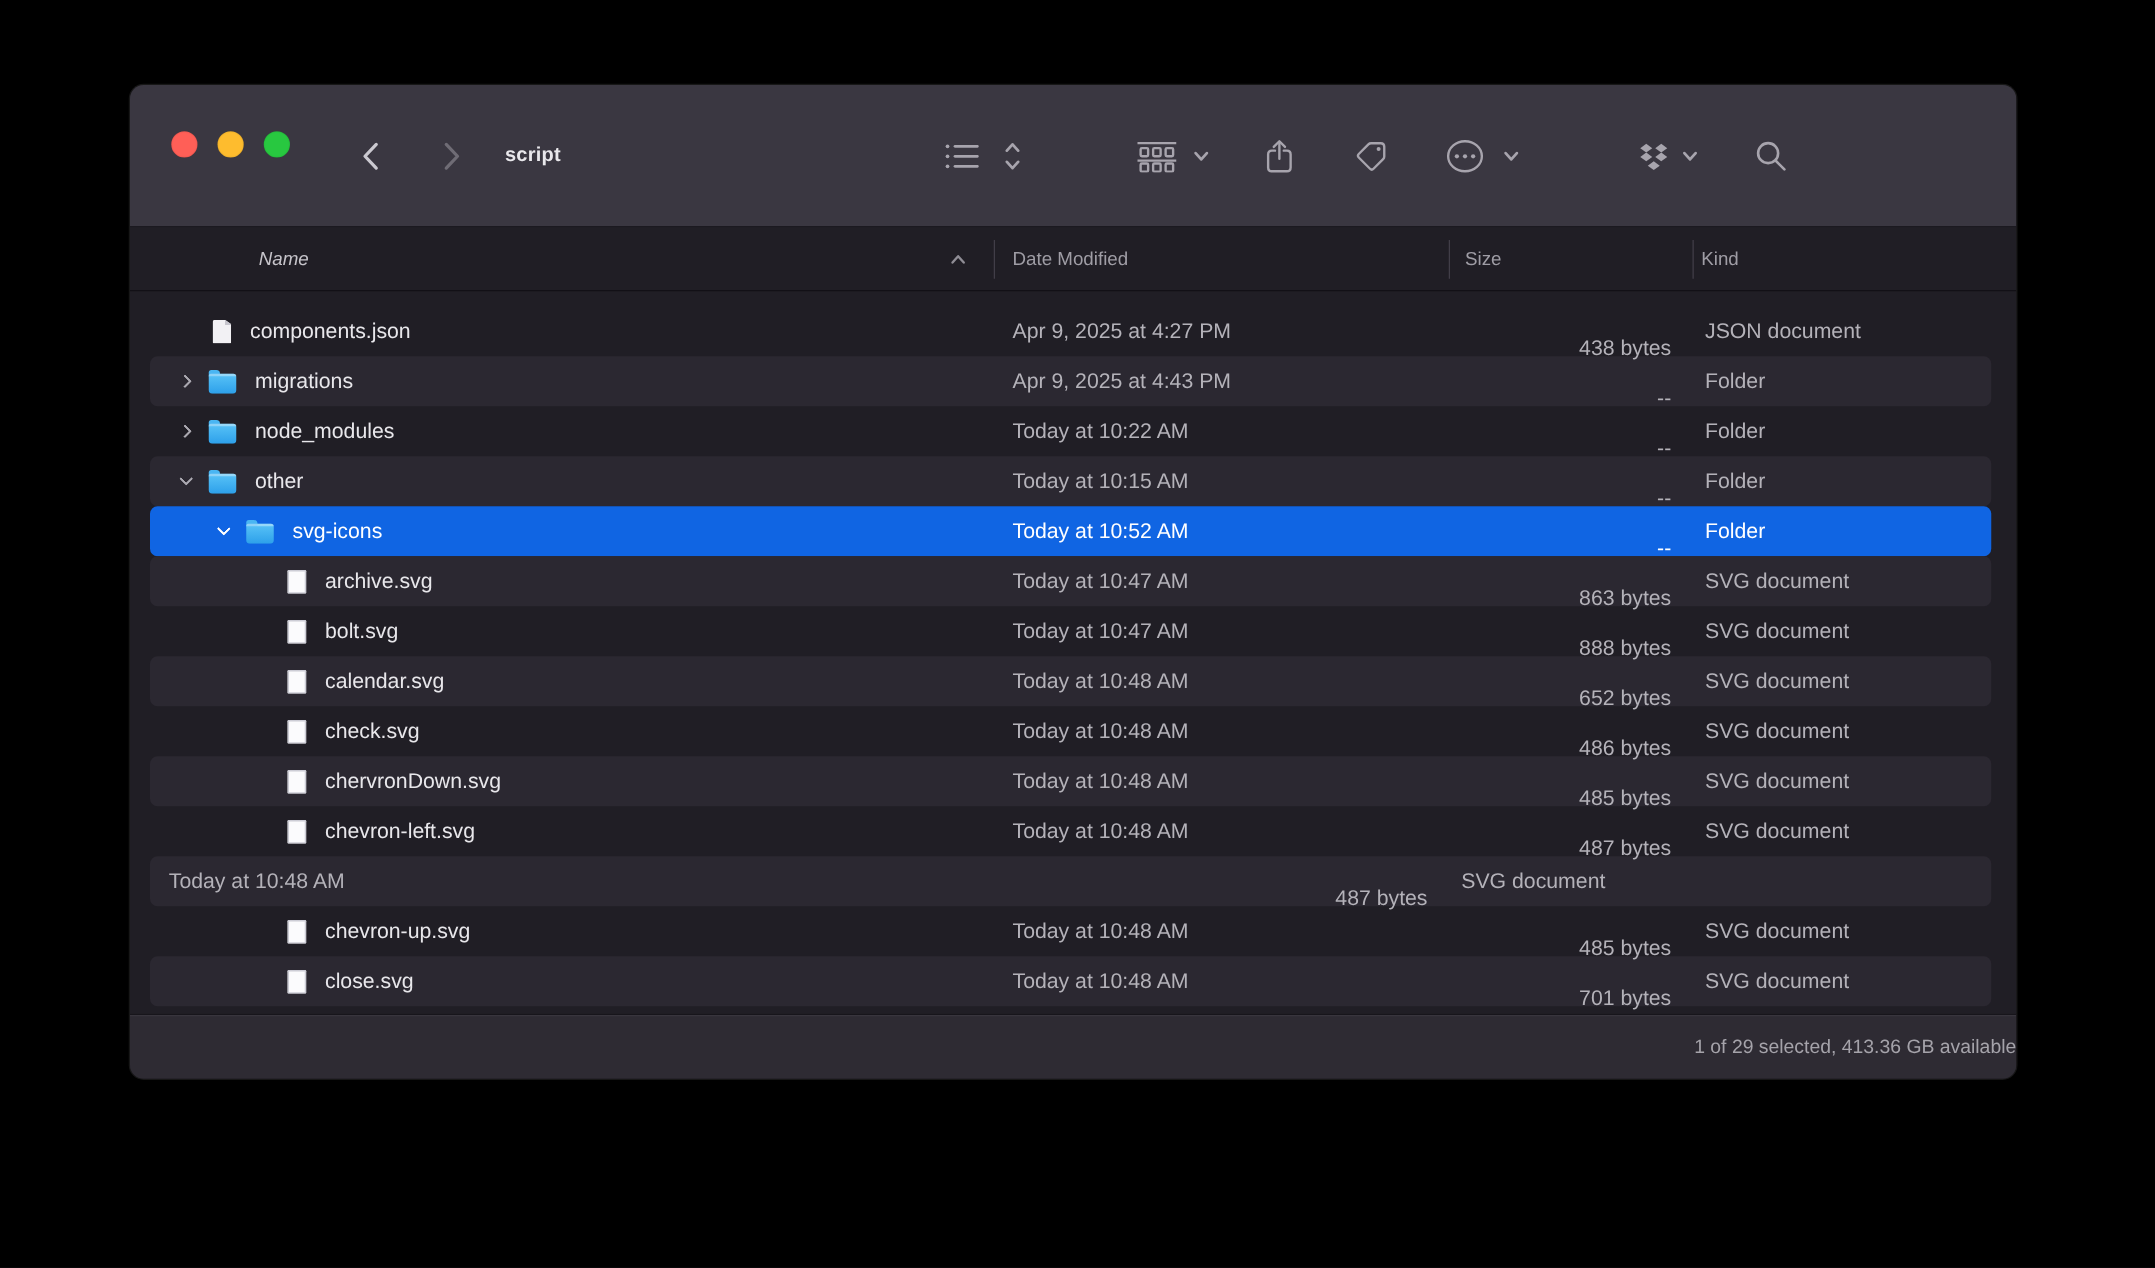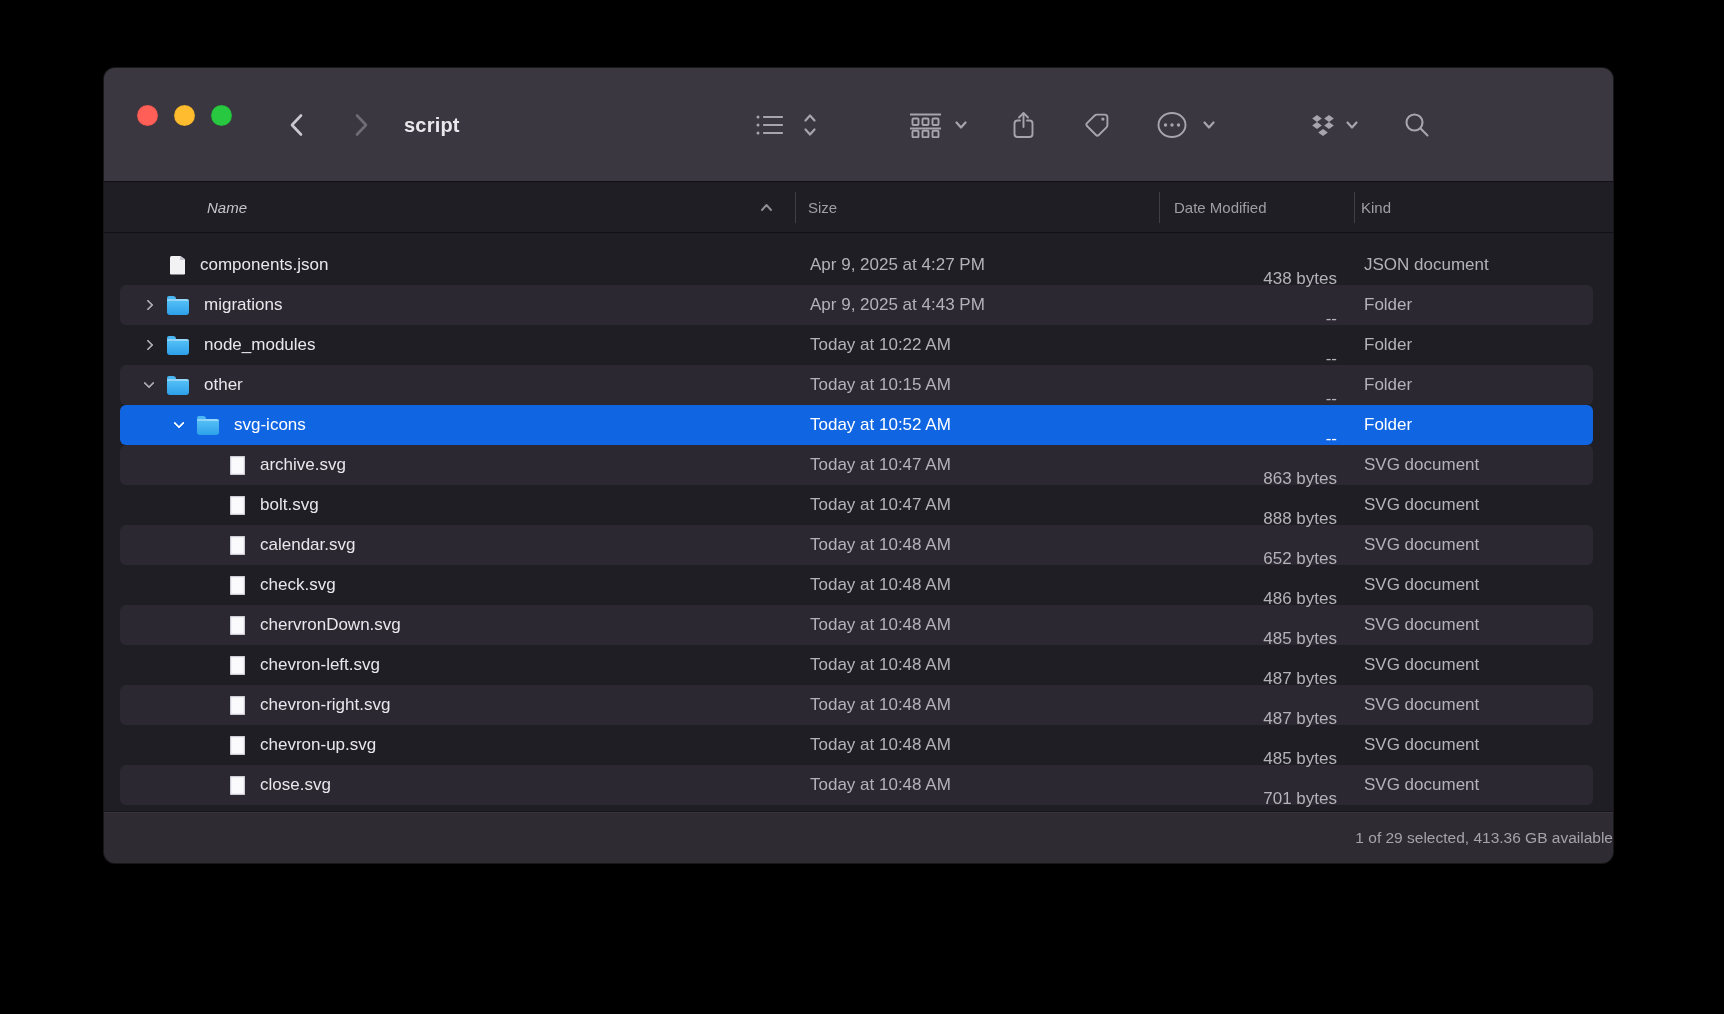--- a/index.html
+++ b/index.html
@@ -12,21 +12,21 @@
 
   
   .toolbar { position:absolute; left:0; top:0; width:100%; height:114px;
              background:var(--toolbar,#3a3741); border-bottom:1px solid #121016; }
   .tl { position:absolute; top:37px; width:21px; height:21px; border-radius:50%;
         box-shadow:inset 0 0 1px rgba(0,0,0,.35); }
   .tl.red    { left:33px;  background:var(--traffic-red,#ff5f57); }
   .tl.yellow { left:70px;  background:var(--traffic-yellow,#febc2e); }
   .tl.green  { left:107px; background:var(--traffic-green,#28c840); }
   .tb-abs { position:absolute; top:0; height:114px; display:flex; align-items:center; }
-  .win-title { font-size:20px; font-weight:700; color:#e9e8ec; letter-spacing:.2px; }
+  .win-title { font-size:16px; font-weight:700; color:#e9e8ec; letter-spacing:.2px; }
   .icon svg { display:block; }
 
   
   .colheader { position:absolute; left:0; top:114px; width:100%; height:51px;
                border-bottom:1px solid #121016; }
   .hgrid { display:grid; grid-template-columns:675px 364px 195px 239px;
            margin-left:16px; height:100%; align-items:center; }
   .hcell { font-size:15px; color:#9f9da5; position:relative; height:100%;
            display:flex; align-items:center; }
   .hcell.h-name { padding-left:87px; color:#c6c4ca;font-style:italic; }
@@ -195,25 +195,25 @@
   <div class="colheader">
     <div class="hgrid">
       <div class="hcell h-name">
         <span>Name</span>
         <span class="sort-caret icon">
           <svg width="13" height="9" viewBox="0 0 13 9">
               <polyline points="2,7 6.5,2 11,7" fill="none" stroke="#8f8d95" stroke-width="1.9" stroke-linecap="round" stroke-linejoin="round"></polyline>
             </svg>
         </span>
       </div>
+      <div class="hcell h-date">
+        <span>Date Modified</span>
+      </div>
       <div class="hcell h-size">
         <span>Size</span>
-      </div>
-      <div class="hcell h-date">
-        <span>Date Modified</span>
       </div>
       <div class="hcell h-kind">
         <span>Kind</span>
       </div>
     </div>
     <div class="hsep" style="left:691px"></div>
     <div class="hsep" style="left:1055px"></div>
     <div class="hsep" style="left:1250px"></div>
   </div>
 
@@ -344,27 +344,20 @@
             <i></i>
           </span>
         <span class="ficon svg-document"></span>
         <span class="label">chevron-left.svg</span>
       </div>
       <div class="cell c-date">Today at 10:48 AM</div>
       <div class="cell c-size">487 bytes</div>
       <div class="cell c-kind">SVG document</div>
     </div>
       <div class="row band" style="--lvl: 2;">
-      <div class="cell c-name">
-        <span class="disc icon none">
-            <i></i>
-          </span>
-        <span class="ficon svg-document"></span>
-        <span class="label">chevron-right.svg</span>
-      </div>
       <div class="cell c-date">Today at 10:48 AM</div>
       <div class="cell c-size">487 bytes</div>
       <div class="cell c-kind">SVG document</div>
     </div>
       <div class="row" style="--lvl: 2;">
       <div class="cell c-name">
         <span class="disc icon none">
             <i></i>
           </span>
         <span class="ficon svg-document"></span>

